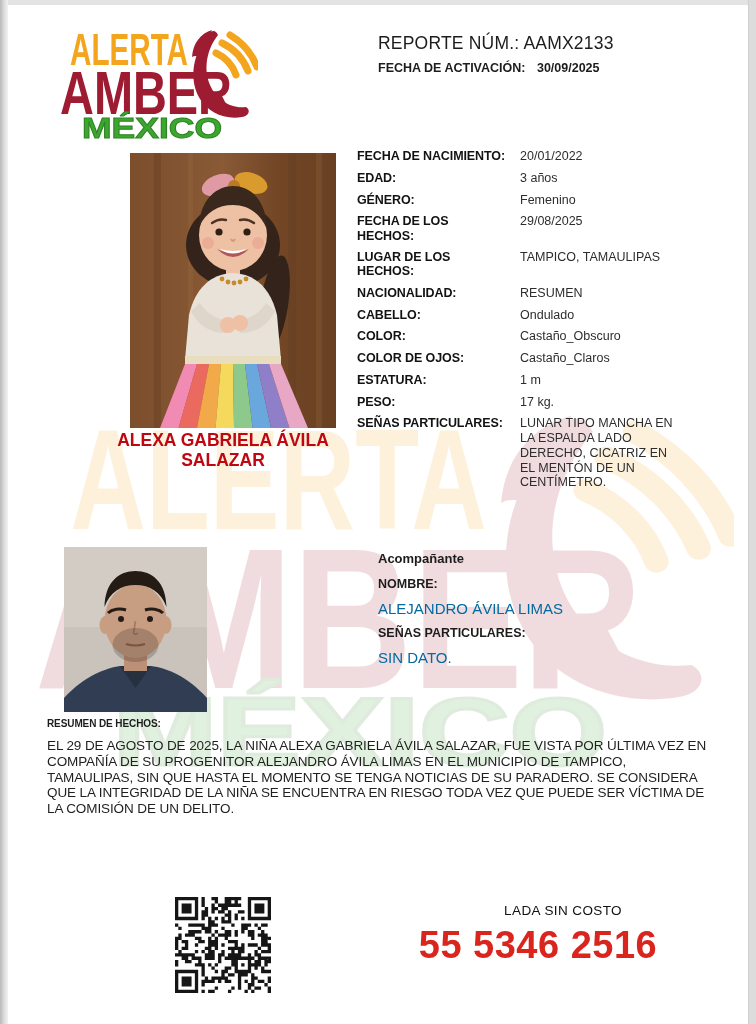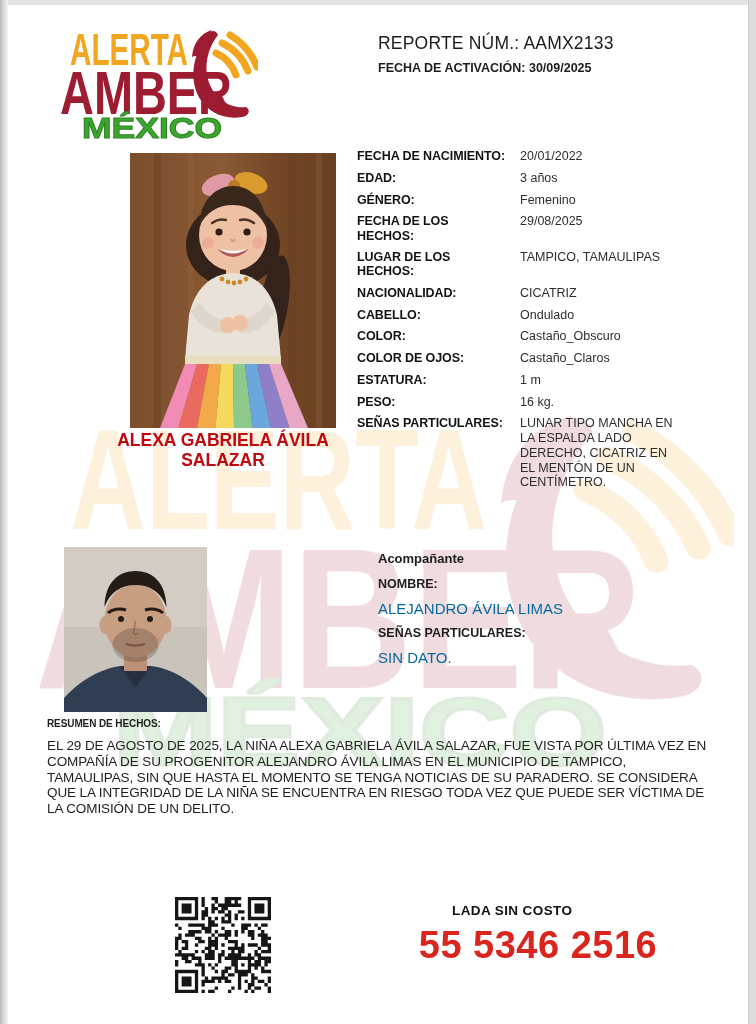--- a/index.html
+++ b/index.html
@@ -21,21 +21,21 @@
   .t-alerta{font:700 44px "Liberation Sans",sans-serif;fill:var(--logo-orange)}
   .t-amber{font:700 62px "Liberation Sans",sans-serif;fill:var(--logo-red)}
   .t-mexico{font:700 30px "Liberation Sans",sans-serif;fill:var(--logo-green);stroke:var(--logo-green-dark);stroke-width:1}
   .horn{fill:var(--logo-red)}
   .arc{fill:none;stroke:var(--logo-orange);stroke-width:7;stroke-linecap:round}
 
   
   .report{position:absolute;left:378px;top:33px}
   .report-line1{font-size:17.5px;font-weight:400;letter-spacing:.2px}
   .report-line2{font-size:12.5px;font-weight:700;margin-top:7px}
-  .report-line2 .val{}
+  .report-line2 .val{margin-left:8px}
 
   
   .child-photo{position:absolute;left:130px;top:153px;width:206px;height:275px}
   .child-name{position:absolute;left:78px;top:431px;width:290px;text-align:center;
     color:var(--name-red);font-weight:700;font-size:17.5px;line-height:1.12;white-space:pre-line}
 
   
   .fields{position:absolute;left:357px;top:149px;width:332px}
   .frow{display:grid;grid-template-columns:163px 1fr;margin-bottom:7px}
   .fl{font-weight:700;font-size:12.5px;line-height:1.15;letter-spacing:-.1px;white-space:pre-line;color:#121212}
@@ -49,22 +49,22 @@
 
   .man-photo{position:absolute;left:64px;top:547px;width:143px;height:165px}
 
   
   .summary{position:absolute;left:47px;top:718px;width:668px}
   .s-title{font-weight:700;font-size:10px;letter-spacing:-.1px}
   .s-body{margin-top:9px;font-size:13.5px;line-height:1.17;letter-spacing:-.1px;color:#1f1f1f}
 
   
   .qr{position:absolute;left:175px;top:897px;width:96px;height:96px;background:#fff}
-  .lada{position:absolute;left:452px;top:903px;width:200px;text-align:left;
-    font-weight:700;font-size:13.5px;letter-spacing:.4px;color:#111}
+  .lada{position:absolute;left:422px;top:903px;width:200px;text-align:right;
+    font-weight:400;font-size:13.5px;letter-spacing:.4px;color:#111}
   .phone{position:absolute;left:368px;top:924px;width:340px;text-align:center;
     font-weight:700;font-size:38px;letter-spacing:.5px;color:var(--phone-red)}
 </style>
 </head>
 <body>
 
 <div class="page">
   <div class="edge-top"></div>
   <div class="edge-left"></div>
   <div class="edge-right"></div>
@@ -187,41 +187,41 @@
 HECHOS:</div>
           <div class="fv">29/08/2025</div>
         </div>
       <div class="frow">
           <div class="fl">LUGAR DE LOS
 HECHOS:</div>
           <div class="fv">TAMPICO, TAMAULIPAS</div>
         </div>
       <div class="frow">
           <div class="fl">NACIONALIDAD:</div>
-          <div class="fv">CICATRIZ</div>
+          <div class="fv">RESUMEN</div>
         </div>
       <div class="frow">
           <div class="fl">CABELLO:</div>
           <div class="fv">Ondulado</div>
         </div>
       <div class="frow">
           <div class="fl">COLOR:</div>
           <div class="fv">Castaño_Obscuro</div>
         </div>
       <div class="frow">
           <div class="fl">COLOR DE OJOS:</div>
           <div class="fv">Castaño_Claros</div>
         </div>
       <div class="frow">
           <div class="fl">ESTATURA:</div>
           <div class="fv">1 m</div>
         </div>
       <div class="frow">
           <div class="fl">PESO:</div>
-          <div class="fv">16 kg.</div>
+          <div class="fv">17 kg.</div>
         </div>
       <div class="frow">
           <div class="fl">SEÑAS PARTICULARES:</div>
           <div class="fv">LUNAR TIPO MANCHA EN LA ESPALDA LADO DERECHO, CICATRIZ EN EL MENTÓN DE UN CENTÍMETRO.</div>
         </div>
     </div>
 
     <svg class="man-photo" viewBox="0 0 143 165" aria-hidden="true">
       <rect width="143" height="165" fill="#cac3bc"></rect>
       <rect width="143" height="80" fill="#d2ccc5"></rect>

